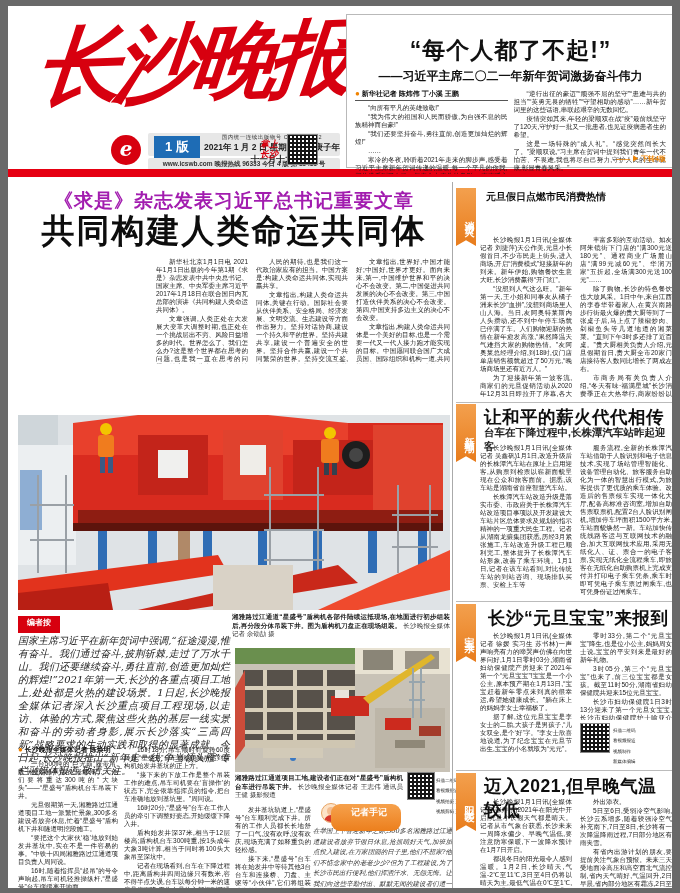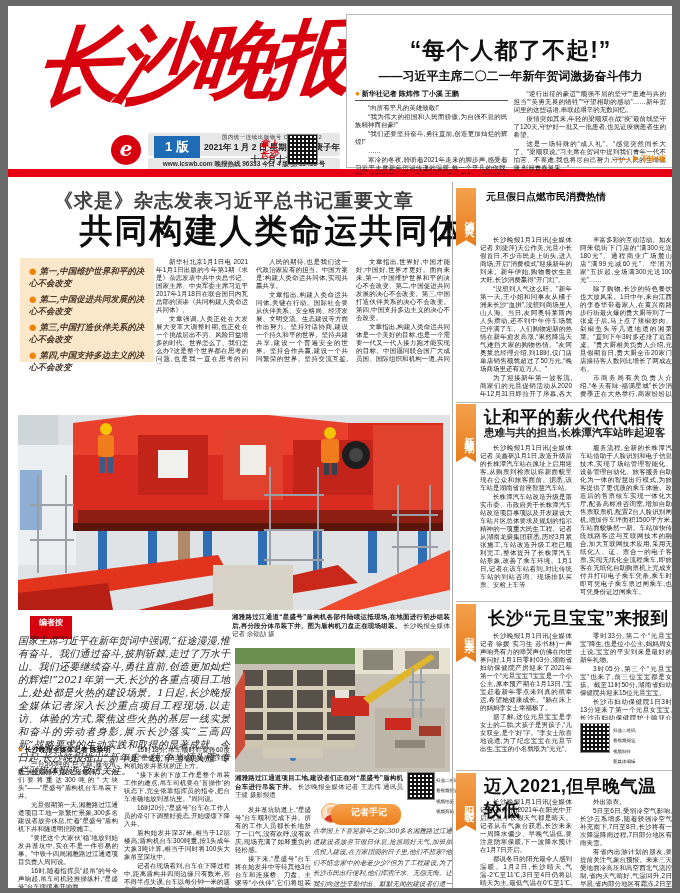--- a/index.html
+++ b/index.html
@@ -24,36 +24,36 @@
   .t{font-size:6.5px;line-height:8px;color:#1b1b1b;text-align:justify;overflow:hidden;}
   .t p{margin:0 0 1px 0;text-indent:2em;}
   .byline{font-size:7px;font-weight:bold;color:#111;border-bottom:1px solid #555;padding-bottom:2px;margin-bottom:3px;}
   .byline .dot{color:#f08300;font-size:8px;}
   .boxed{border:1px solid #b9b9b9;background:#fff;}
   .trtitle{font-size:23px;font-weight:bold;color:#111;text-align:center;letter-spacing:1px;}
   .trsub{font-size:12px;font-weight:bold;color:#111;text-align:center;}
   .subhead-sm{font-size:7.5px;font-weight:bold;text-align:center;margin:3px 0;text-indent:0 !important;}
   .cont{color:#f08300;font-size:7px;font-weight:bold;}
   
-  .kicker{font-size:19px;font-weight:bold;color:#404040;text-align:center;letter-spacing:1px;}
+  .kicker{font-size:19px;font-weight:bold;color:#a21caf;text-align:center;letter-spacing:1px;}
   .headline-xl{font-size:33px;font-weight:bold;color:#0d0d0d;text-align:center;letter-spacing:2px;}
   .points{background:#fbe8cb;padding:7px 9px;}
   .points p{margin:0 0 4px 0;font-family:"DejaVu Serif",serif;font-style:italic;font-weight:bold;
     font-size:8.5px;line-height:12px;color:#4a382c;text-indent:0;}
   .points p::before{content:"● ";color:#f08300;font-style:normal;}
   
   .f-headline{font-size:27px;font-weight:bold;color:#0d0d0d;letter-spacing:1px;white-space:nowrap;}
   .f-sub{font-size:11.5px;font-weight:bold;color:#222;line-height:15px;}
   .vdiv{width:1px;background:#c59a52;}
   .caption{font-size:6.5px;line-height:8.5px;font-weight:bold;color:#222;text-align:justify;}
   .credit{font-weight:normal;color:#333;}
   .ed-tag{background:#d7000f;color:#fff;font-size:8px;font-weight:bold;text-align:center;line-height:13px;}
   .ed-text{font-family:"DejaVu Serif",serif;font-style:italic;font-size:10px;line-height:13px;color:#222;text-align:justify;}
   .note-pill{background:linear-gradient(180deg,#f6a14c,#ec7f1d);border-radius:9px;color:#fff;
-    font-size:9px;font-weight:bold;line-height:17px;padding:0 14px 4px 20px;display:inline-block;}
+    font-size:9px;font-weight:bold;line-height:17px;padding:0 14px 10px 20px;display:inline-block;}
   .note-text{font-family:"DejaVu Serif",serif;font-style:italic;font-size:6.5px;line-height:10.5px;color:#333;text-align:justify;}
   .avatar{width:18px;height:18px;border-radius:50%;background:#fde3c8;overflow:hidden;border:1px solid #e8a463;}
   .avatar .head{position:absolute;left:5px;top:3px;width:8px;height:8px;border-radius:50%;background:#f3bd92;}
   .avatar .bodyb{position:absolute;left:2px;top:11px;width:14px;height:8px;border-radius:7px 7px 0 0;background:#d7372a;}
   
   .sb-divider{background:#aaa;}
   .tab{width:20px;background:linear-gradient(180deg,#f3a04e,#e87c1c);color:#fff;writing-mode:vertical-rl;
     text-orientation:upright;font-size:10px;font-weight:bold;letter-spacing:3px;text-align:center;
     clip-path:polygon(0 0,100% 0,100% 100%,50% 90%,0 100%);}
   .sb-kicker{font-size:10px;font-weight:bold;color:#111;}
@@ -105,30 +105,22 @@
             <p>“逆行出征的豪迈”“顽强不屈的坚守”“患难与共的担当”“英勇无畏的牺牲”“守望相助的感动”……新年贺词里的这些话语,串联起艰辛的无数回忆。</p>
             <p>疫情突如其来,年轻的梁顺双在战“疫”最前线坚守了120天,守护好一批又一批患者,也见证疫病患者生的希望。</p>
             <p>这是一场特殊的“成人礼”。“感觉突然间长大了。”梁顺双说,“习主席在贺词中提到我们青年一代不怕苦、不畏难,我也将尽自己努力,守护人民的生命健康,彰显青春风采。”</p>
           </div>
       </div>
     </div>
     <div class="abs cont" style="right:8px;bottom:3px;">——&nbsp;<span>▶</span> <span>下转4版</span></div>
   </div>
 
   <div class="abs kicker" style="left:10px;top:182px;width:432px;">《求是》杂志发表习近平总书记重要文章</div>
-  <div class="abs headline-xl" style="left:0px;top:203px;width:452px;margin-left:38px;">共同构建人类命运共同体</div>
-
-  <div class="abs points" style="left:12px;top:252px;width:116px;height:90px;">
-    <div>
-        <p>第一,中国维护世界和平的决心不会改变</p>
-        <p>第二,中国促进共同发展的决心不会改变</p>
-        <p>第三,中国打造伙伴关系的决心不会改变</p>
-        <p>第四,中国支持多边主义的决心不会改变</p>
-      </div>
-  </div>
+  <div class="abs headline-xl" style="left:0px;top:203px;width:452px;">共同构建人类命运共同体</div>
+
   <div class="abs t" style="left:148px;top:252px;width:92px;height:106px;">
       <div>
         <p>新华社北京1月1日电 2021年1月1日出版的今年第1期《求是》杂志发表中共中央总书记、国家主席、中央军委主席习近平2017年1月18日在联合国日内瓦总部的演讲《共同构建人类命运共同体》。</p>
         <p>文章强调,人类正处在大发展大变革大调整时期,也正处在一个挑战层出不穷、风险日益增多的时代。世界怎么了、我们怎么办?这是整个世界都在思考的问题,也是我一直在思考的问题。让和平的薪火代代相传,让发展的动力源源不断,让文明的光芒熠熠生辉,是各国</p>
       </div>
     </div>
   <div class="abs t" style="left:248px;top:252px;width:92px;height:106px;">
       <div>
         <p>人民的期待,也是我们这一代政治家应有的担当。中国方案是:构建人类命运共同体,实现共赢共享。</p>
         <p>文章指出,构建人类命运共同体,关键在行动。国际社会要从伙伴关系、安全格局、经济发展、文明交流、生态建设等方面作出努力。坚持对话协商,建设一个持久和平的世界。坚持共建共享,建设一个普遍安全的世界。坚持合作共赢,建设一个共同繁荣的世界。坚持交流互鉴,建设一个开放包容的世界。坚持绿色低碳,建设一个清洁美丽的世界。</p>
@@ -196,21 +188,21 @@
     <polygon points="300,195 432,135 432,175 340,195" fill="#ef4a2d"></polygon>
     <polygon points="0,178 90,168 95,195 0,195" fill="#b81f14"></polygon>
     <rect x="195" y="150" width="80" height="45" fill="#d9d2c6"></rect>
   </svg>
 
   <div class="abs caption" style="left:224px;top:607px;width:218px;height:30px;">
     <span>湘雅路过江通道“星盛号”盾构机各部件陆续运抵现场,在地面进行初步组装后,再分段分体吊装下井。图为盾构机刀盘正在现场组装。</span>
     <span class="credit">长沙晚报全媒体记者 余劭劼 摄</span>
   </div>
 
-  <div class="abs ed-tag" style="left:22px;top:610px;width:42px;height:23px;">编者按</div>
+  <div class="abs ed-tag" style="left:10px;top:610px;width:42px;height:17px;">编者按</div>
   <div class="abs ed-text" style="left:10px;top:628px;width:212px;height:108px;">国家主席习近平在新年贺词中强调,“征途漫漫,惟有奋斗。我们通过奋斗,披荆斩棘,走过了万水千山。我们还要继续奋斗,勇往直前,创造更加灿烂的辉煌!”2021年第一天,长沙的各重点项目工地上,处处都是火热的建设场景。1日起,长沙晚报全媒体记者深入长沙重点项目工程现场,以走访、体验的方式,聚焦这些火热的基层一线实景和奋斗的劳动者身影,展示长沙落实“三高四新”战略要求的生动实践和取得的显著成就。今日起,长沙晚报推出“新年走一线,争当领头雁”专栏融媒体报道,敬请关注。</div>
 
   <div class="abs t" style="left:10px;top:740px;width:100px;height:146px;">
     <div class="byline"><span class="dot">●</span> <span>长沙晚报全媒体记者 陈焕明</span></div>
     <div>
         <p>一台500吨的“巨无霸”履带吊,数十位经验丰富的“老师傅”……他们要将重达300吨的“大块头”——“星盛号”盾构机台车吊装下井。</p>
         <p>元旦假期第一天,湘雅路过江通道项目工地一派繁忙景象,300多名建设者放弃休息,忙着“星盛号”盾构机下井和隧道明挖段施工。</p>
         <p>“要把这个大家伙‘稳’地放到始发井基坑中,实在不是一件容易的事。”中铁十四局湘雅路过江通道项目负责人周同说。</p>
         <p>16时,随着指挥员“起吊”的号令声响起,吊车司机轻推操纵杆,“星盛号”台车缓缓离开地面。</p>
       </div>
@@ -309,21 +301,21 @@
     <div class="t" style="height:162px;">
         <div>
           <p>丰富多彩的互动活动。如友阿朱镜街下门店的“满300元送180元”、通程商业广场麓山店“满99元减60元”、华润万家“五折起,全场满300元送100元”……</p>
           <p>除了购物,长沙的特色餐饮也大放风采。1日中午,来自江西的李春华带着家人,在黄兴南路步行街最火爆的贵大厨等到了一张桌子后,马上点了辣椒炒肉、剁椒鱼头等几道地道的湘菜菜。“直到下午3时多还排了近百桌。”贵大厨相关负责人介绍,元旦假期首日,贵大厨全市20家门店接待客人数同比增长了两成左右。</p>
           <p>市商务局有关负责人介绍,“冬天有味·福满星城”长沙消费季正在大热举行,商家纷纷以最大优惠、迎新季促销售,使人们乐于消费。</p>
         </div>
       </div>
   </div>
 
   <div class="abs sb-headline" style="left:476px;top:399px;">让和平的薪火代代相传</div>
-  <div class="abs sb-subhead" style="left:476px;top:420px;">患难与共的担当,长株潭汽车站昨起迎客</div>
+  <div class="abs sb-subhead" style="left:476px;top:420px;">台车在下降过程中,长株潭汽车站昨起迎客</div>
   <div class="abs cols2" style="left:472px;top:438px;width:192px;height:152px;">
     <div class="t" style="height:152px;">
         <div>
           <p>长沙晚报1月1日讯(全媒体记者 吴鑫矾)1月1日,改造升级后的长株潭汽车站在原址上启用迎客,从购票到检票以崭新面貌呈现在公众和旅客面前。据悉,该车站是湖南省首座智慧汽车站。</p>
           <p>长株潭汽车站改造升级是落实市委、市政府关于长株潭汽车站改造项目事项以及开发建设大车站片区总体要求及规划的指示精神的一项重大民生工程。记者从湖南龙骧集团获悉,历经3月紧张施工,车站改造升级工程已顺利完工,整体提升了长株潭汽车站形象,改善了乘车环境。1月1日,记者在该车站看到,对比传统车站的到站咨询、现场排队买票、安检上车等</p>
         </div>
       </div>
     <div class="t" style="height:152px;">
         <div>
           <p>服务流程,全新的长株潭汽车站借助于人脸识别和电子信息技术,实现了场站管理智能化、设备管理自动化、旅客服务自助化为一体的智慧出行模式,为旅客提供了更优质的乘车体验。改造后的售票候车实现一体化大厅,配备高标准咨询室,增加自助售票取票机,配置2台人脸识别闸机,增加停车坪面积1500平方米,车站面貌焕然一新。车站加快传统线路客运与互联网技术的融合,加大互联网技术应用,采用无纸化人、证、票合一的电子客票,实现无纸化全流程乘车,即旅客在无纸化自助购票机上完成支付并打印电子乘车凭条,乘车时即可凭电子乘车票过闸乘车,也可凭身份证过闸乘车。</p>

